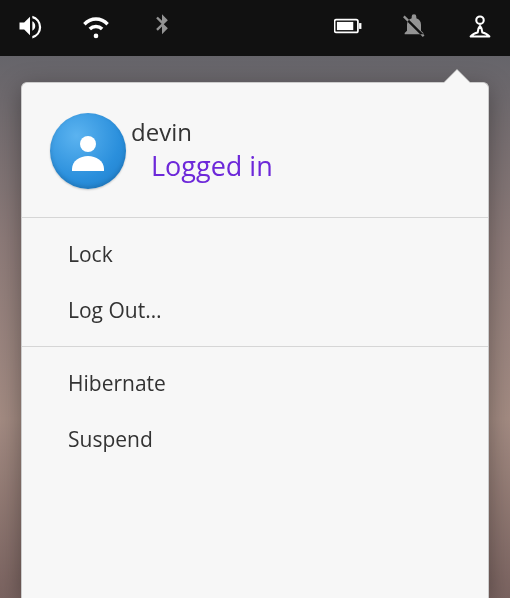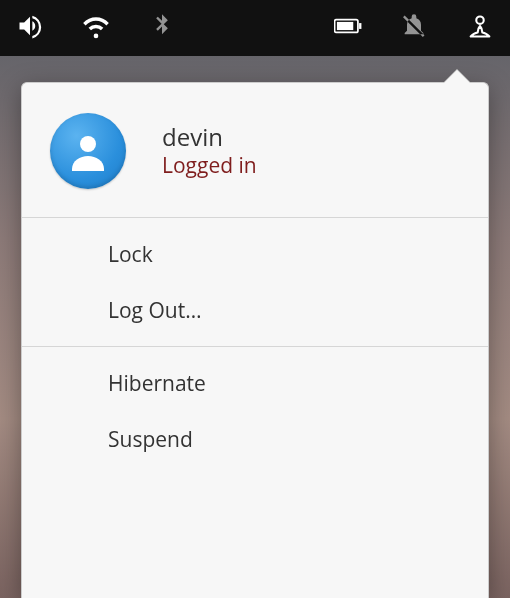--- a/index.html
+++ b/index.html
@@ -41,35 +41,35 @@
     right: 18px;
     width: 0; height: 0;
     border-left: 13px solid transparent;
     border-right: 13px solid transparent;
     border-bottom: 13px solid #f7f7f7;
     filter: drop-shadow(0 -1px 0 #ccc);
   }
   .userblock {
     display: flex;
     align-items: center;
-    gap: 36px;
+    gap: 5px;
     padding: 30px 28px 28px 28px;
   }
   .avatar {
     width: 76px; height: 76px;
     border-radius: 50%;
     background: radial-gradient(circle at 35% 30%, #5bb3f0, #2a8fdc 60%, #1d7bc7);
     display: flex; align-items: center; justify-content: center;
     box-shadow: inset 0 -2px 4px rgba(0,0,0,0.15), 0 1px 2px rgba(0,0,0,0.2);
   }
   .avatar svg { width: 48px; height: 48px; fill: #fff; }
   .userinfo .name { font-size: 24px; color: #333; line-height: 1.2; }
-  .userinfo .status { font-size: 21px; color: #7f1d1d; }
+  .userinfo .status { font-size: 27px; color: #6d28d9; margin-left: 20px; }
   .sep { height: 1px; background: #d6d6d6; }
-  .menu { padding: 8px 12px; margin-left: 40px; }
+  .menu { padding: 8px 12px; }
   .item {
     padding: 14px 34px;
     font-size: 21px;
     color: #333;
     cursor: pointer;
   }
 </style>
 </head>
 <body>
 

